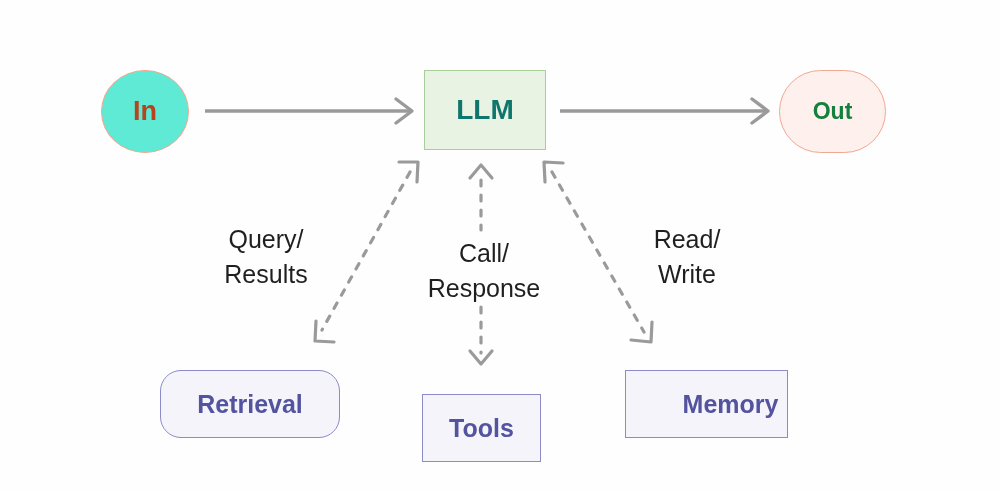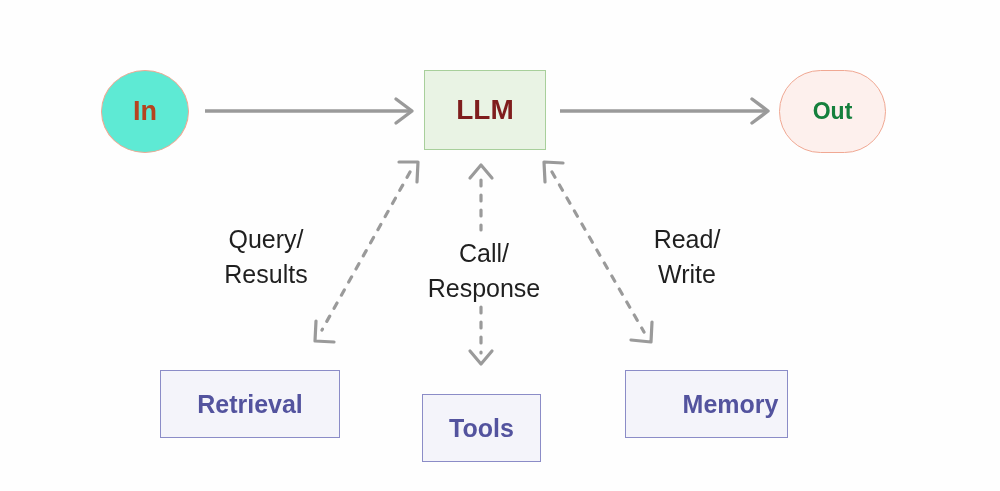--- a/index.html
+++ b/index.html
@@ -51,21 +51,21 @@
   }
 
   
   #node-llm {
     left: 424px;
     top: 70px;
     width: 122px;
     height: 80px;
     background: #e9f3e4;
     border: 1.6px solid #a8cf9b;
-    color: #7f1d1d;
+    color: #0f766e;
     font-size: 28px;
     font-weight: 700;
   }
 
   
   #node-out {
     left: 779px;
     top: 70px;
     width: 107px;
     height: 83px;
@@ -83,20 +83,21 @@
     border: 1.6px solid #8b8cc7;
     color: #53539e;
     font-size: 25px;
     font-weight: 700;
   }
   #node-retrieval {
     left: 160px;
     top: 370px;
     width: 180px;
     height: 68px;
+    border-radius: 21px;
   }
   #node-tools {
     left: 422px;
     top: 394px;
     width: 119px;
     height: 68px;
   }
   #node-memory {
     left: 625px;
     top: 370px;

